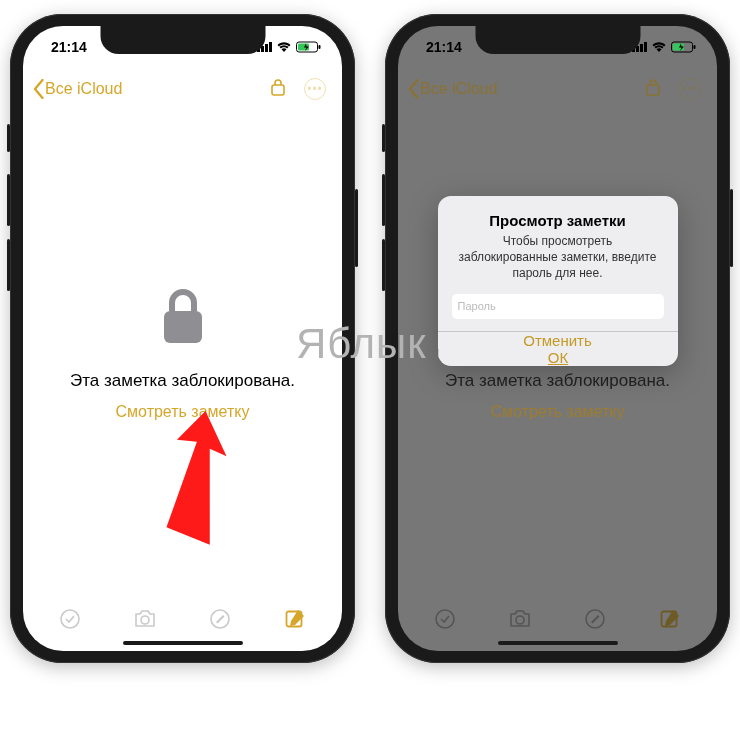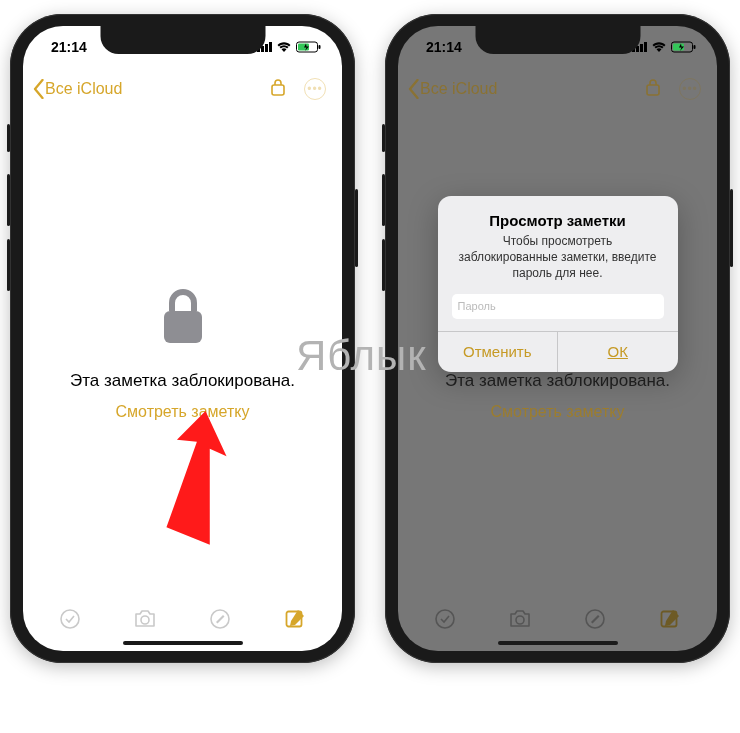--- a/index.html
+++ b/index.html
@@ -200,37 +200,38 @@
     border-radius: 5px;
     background: #fff;
     padding: 0 6px;
     font-size: 11px;
     outline: none;
   }
   .dialog-input::placeholder { color:#bbb; }
   .dialog-buttons {
     display: flex;
     border-top: 0.5px solid #c7c7c9;
+    flex-direction: column;
   }
   .dialog-buttons .dbtn {
     flex: 1;
     height: 40px;
     display:flex; align-items:center; justify-content:center;
     font-size: 15px;
     color: #c69a25;
     cursor: pointer;
   }
   .dialog-buttons .dbtn + .dbtn {
     border-left: 0.5px solid #c7c7c9;
     text-decoration: underline;
   }
   
   .watermark {
     position: absolute;
-    top: 332px;
+    top: 320px;
     left: 296px;
     font-size: 42px;
     font-weight: 300;
     color: #b3b3b3;
     letter-spacing: 1px;
     z-index: 30;
     pointer-events: none;
     font-family: "Helvetica Neue", Arial, sans-serif;
   }
 </style>

